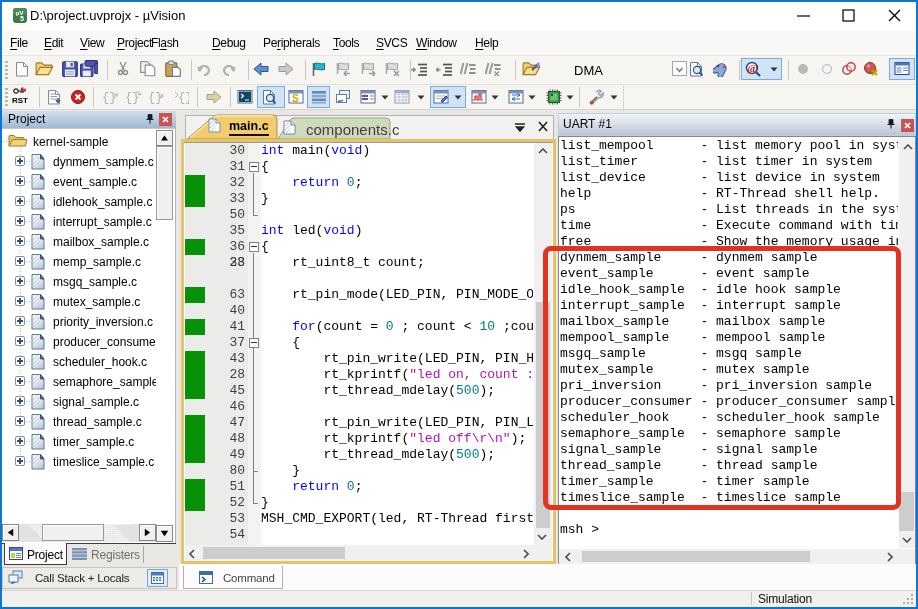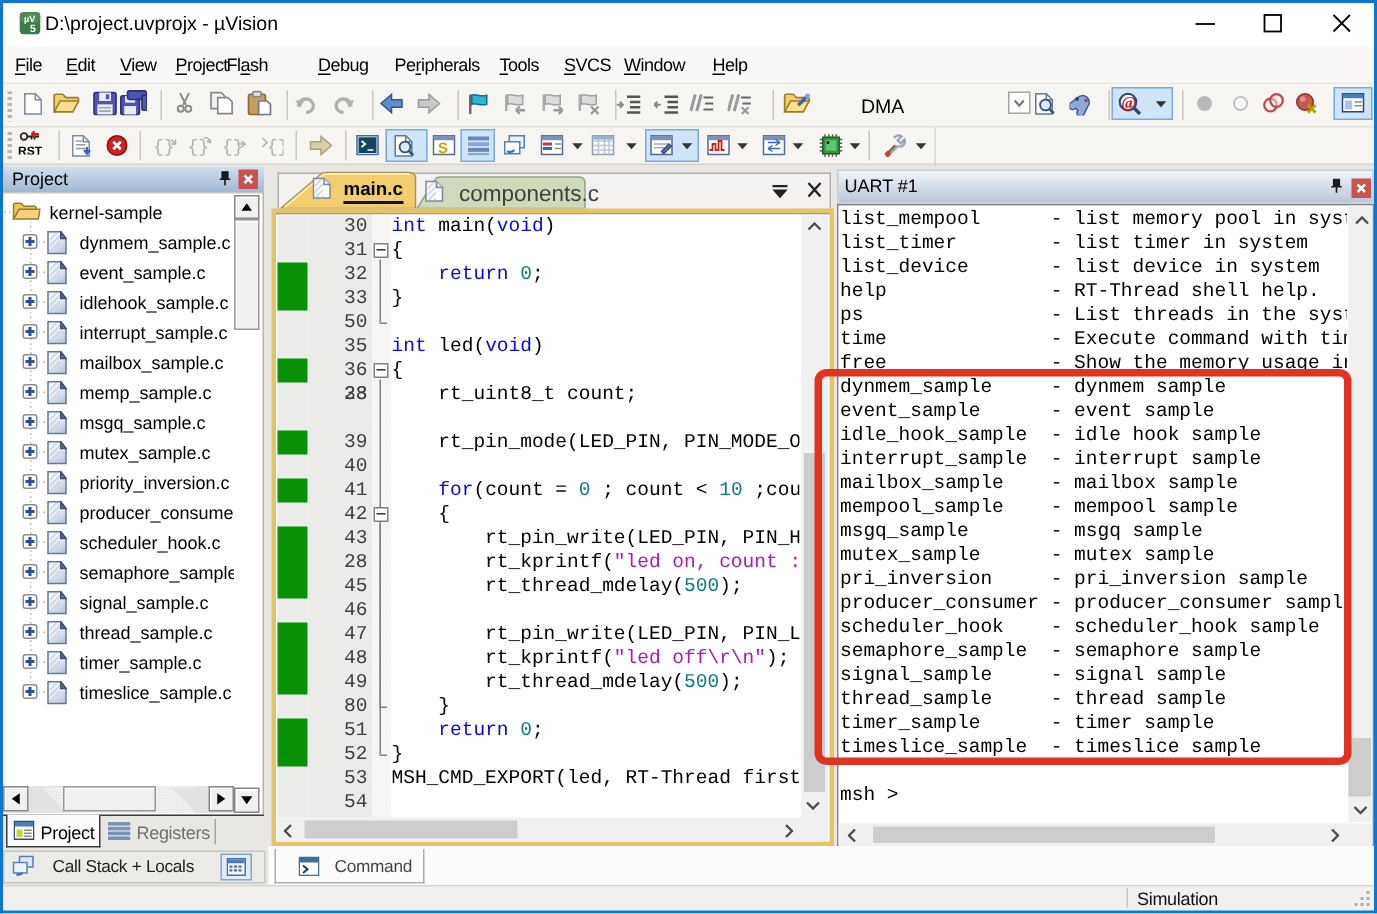--- a/index.html
+++ b/index.html
@@ -413,24 +413,24 @@
 <div class="abs" id="nums">
     <div class="num mono" style="left:205px;top:143px">30</div>
     <div class="num mono" style="left:205px;top:159px">31</div>
     <div class="num mono" style="left:205px;top:175px">32</div>
     <div class="num mono" style="left:205px;top:191px">33</div>
     <div class="num mono" style="left:205px;top:207px">50</div>
     <div class="num mono" style="left:205px;top:223px">35</div>
     <div class="num mono" style="left:205px;top:239px">36</div>
     <div class="num mono" style="left:205px;top:255px">23</div>
     <div class="num mono" style="left:205px;top:255px">38</div>
-    <div class="num mono" style="left:205px;top:287px">39</div>
+    <div class="num mono" style="left:205px;top:287px">63</div>
     <div class="num mono" style="left:205px;top:303px">40</div>
     <div class="num mono" style="left:205px;top:319px">41</div>
-    <div class="num mono" style="left:205px;top:335px">42</div>
+    <div class="num mono" style="left:205px;top:335px">37</div>
     <div class="num mono" style="left:205px;top:351px">43</div>
     <div class="num mono" style="left:205px;top:367px">28</div>
     <div class="num mono" style="left:205px;top:383px">45</div>
     <div class="num mono" style="left:205px;top:399px">46</div>
     <div class="num mono" style="left:205px;top:415px">47</div>
     <div class="num mono" style="left:205px;top:431px">48</div>
     <div class="num mono" style="left:205px;top:447px">49</div>
     <div class="num mono" style="left:205px;top:463px">80</div>
     <div class="num mono" style="left:205px;top:479px">51</div>
     <div class="num mono" style="left:205px;top:495px">52</div>

